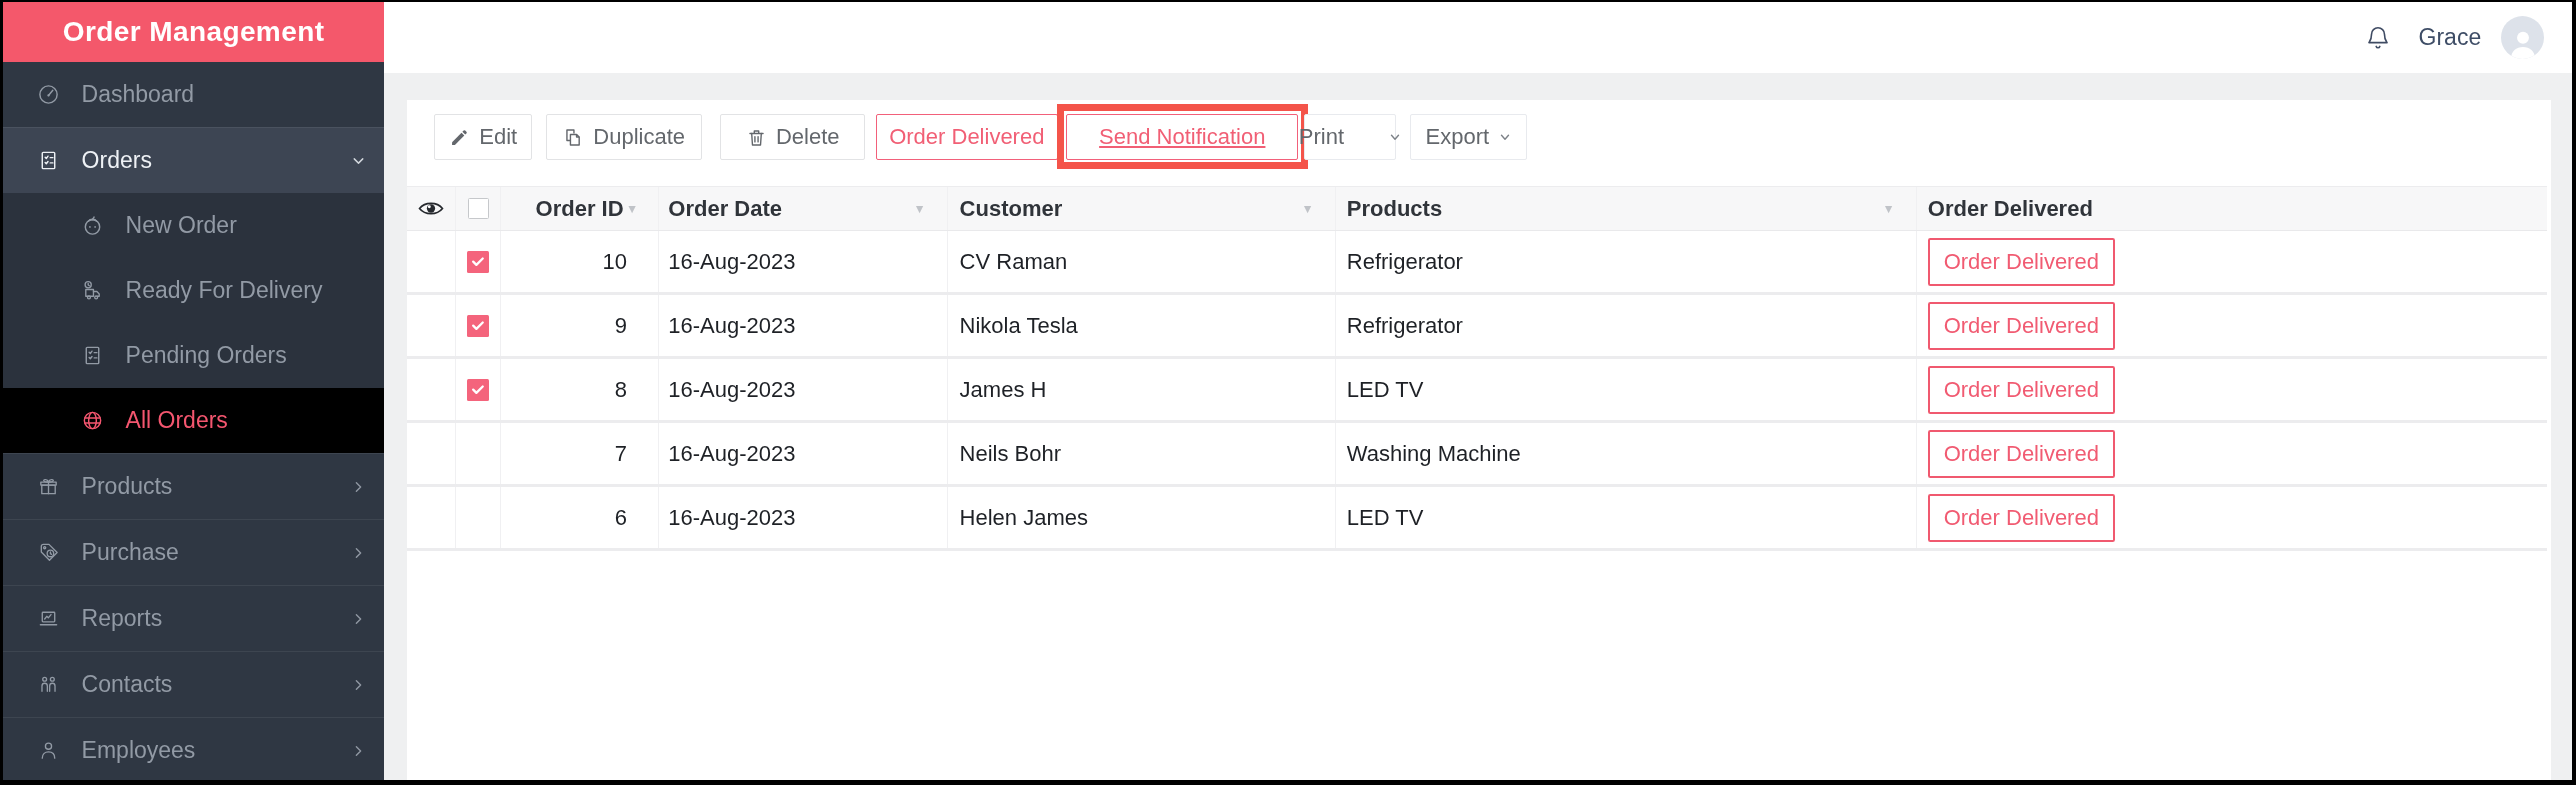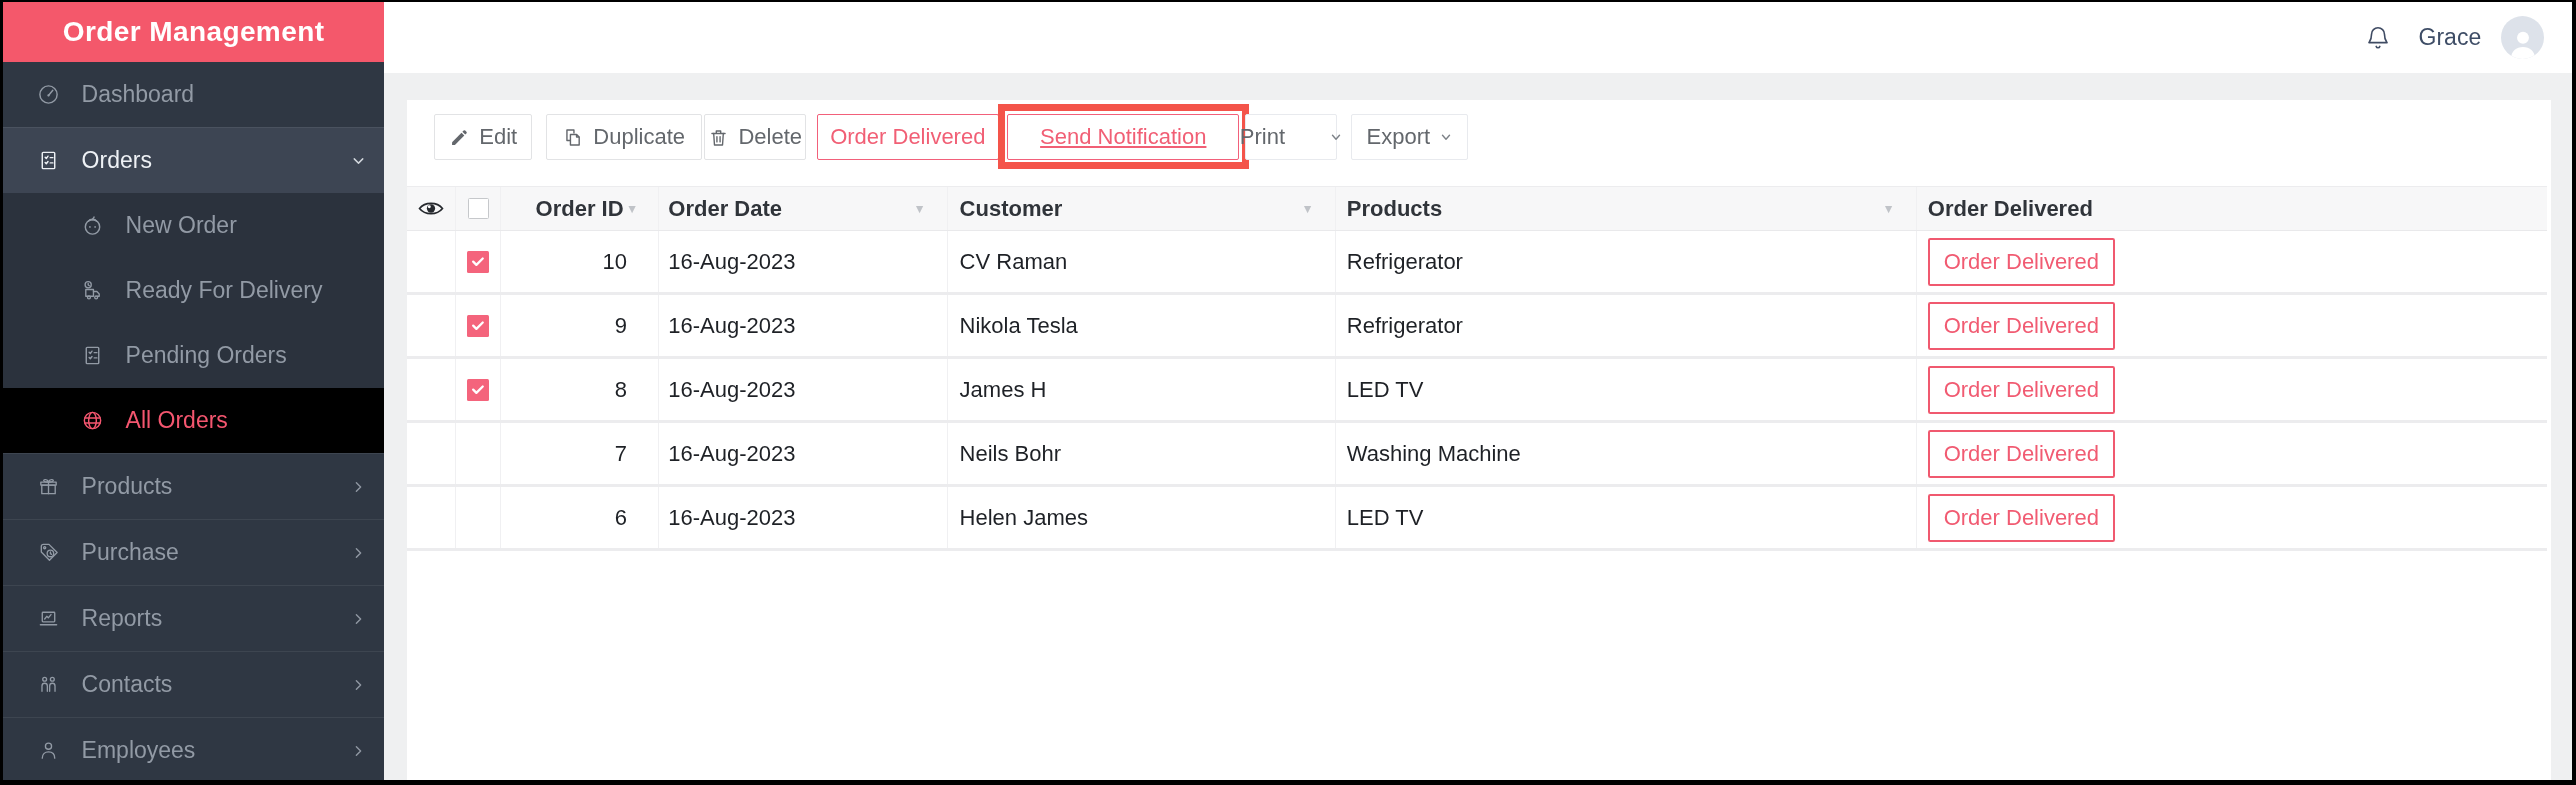--- a/index.html
+++ b/index.html
@@ -40,22 +40,22 @@
 
   
   .toolbar{position:absolute;left:0;right:0;top:0;height:86px;display:flex;align-items:flex-start;padding:14px 0 0 27px;}
   .tbtn{flex:none;height:46px;background:#fff;border:1.5px solid #e2e3e5;border-radius:2px;
         display:inline-flex;align-items:center;justify-content:center;gap:9.2px;
         font-size:22px;color:#63676c;box-sizing:border-box;cursor:pointer;}
   .tbtn svg{width:21px;height:21px;flex:none;}
   .tbtn.pink{border-color:#f2607a;color:#f15f75;}
   .tbtn.light{border-color:#e8eaee;}
   .b-edit{width:98px;margin-right:14px;}
-  .b-dup{width:156px;margin-right:2px;}
-  .b-del{width:102px;margin-right:10.7px;}
+  .b-dup{width:156px;margin-right:18px;}
+  .b-del{width:145px;margin-right:10.7px;}
   .b-od{width:182px;}
   .annotation-box{flex:none;border:7.7px solid #f4544a;padding:2.3px;margin:-10px -7.7px 0 -0.8px;background:transparent;}
   .b-send{width:232px;text-decoration:underline;}
   .b-print{width:92px;margin-left:4.6px;margin-right:14px;gap:44px;}
   .b-export{width:117px;align-items:center;}
   .chev-down{display:flex;color:#7c8187;}
   .chev-down svg{width:14px;height:14px;}
 
   
   .table{position:absolute;left:0;right:4px;top:86px;}

